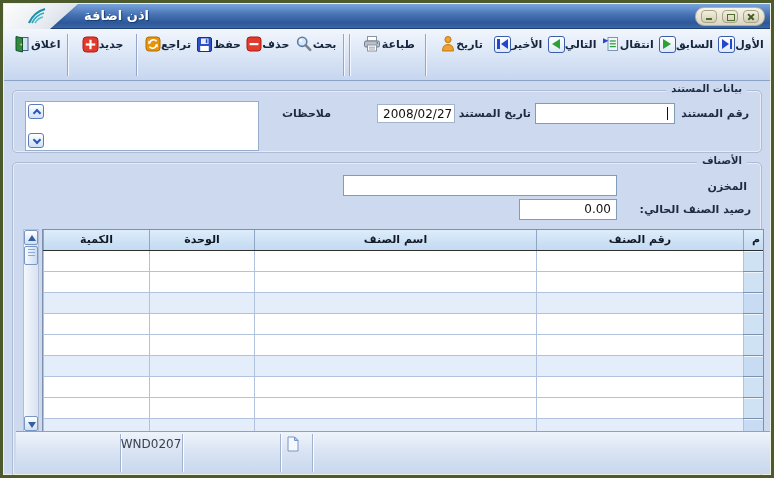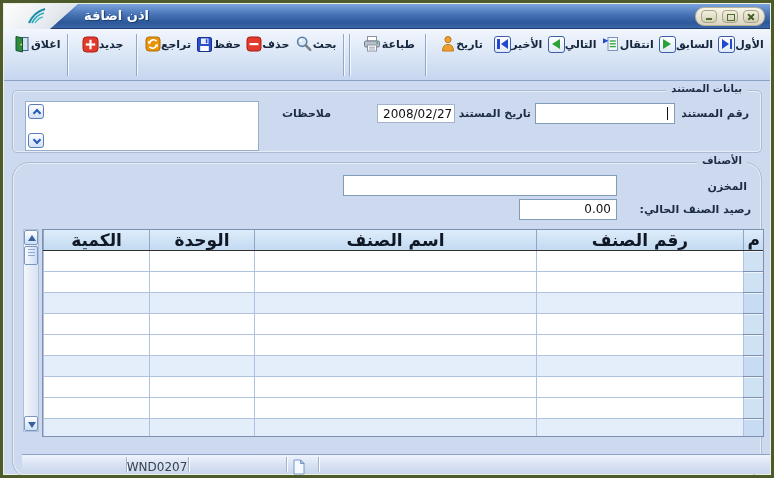--- a/index.html
+++ b/index.html
@@ -90,41 +90,41 @@
 
   .txt-input{
     position:absolute; background:#fff; border:1px solid #7f9db9; font-size:12px;
     color:#111; padding:2px 5px; font-family:"DejaVu Sans",sans-serif;
   }
   .caret{ position:absolute; right:6px; top:3px; width:1px; height:13px; background:#111; }
 
   
   #gb-doc{ left:8px; top:8px; width:750px; height:63px; }
   
-  #gb-items{ left:8px; top:80px; width:750px; height:316px;border-radius:17px; }
+  #gb-items{ left:8px; top:80px; width:750px; height:316px; }
 
   
   .notes-box{ position:absolute; left:12px; top:10px; width:234px; height:50px;
     background:#fff; border:1px solid #96aecb; }
   .spin-btn{ position:absolute; left:2px; width:16px; height:15px;
     background:linear-gradient(180deg,#ffffff,#cfe0f5);
     border:1px solid #5b7cba; border-radius:3px; }
   .spin-btn .chev{ position:absolute; left:4.5px; width:6px; height:6px;
     border-left:2px solid #2858b8; border-top:2px solid #2858b8; }
   .spin-up{ top:2px; } .spin-up .chev{ top:4.5px; transform:rotate(45deg); }
   .spin-down{ bottom:2px; } .spin-down .chev{ top:2.5px; transform:rotate(225deg); }
 
   
   .grid-wrap{ position:absolute; left:29px; top:66px; width:722px; height:208px;
     overflow:hidden; border:1px solid #7d90b0; background:#fff; }
   table.grid{ border-collapse:collapse; table-layout:fixed; width:720px; direction:rtl; }
   table.grid th{
     height:20px; background:linear-gradient(180deg,#ddecfa,#c3daf1);
     border-bottom:1.5px solid #2f2f2f; border-left:1px solid #8fa6c5;
-    font-size:17px; font-weight:bold; color:#101826; text-align:center; padding:0 16px;
+    font-size:11px; font-weight:bold; color:#101826; text-align:center; padding:0 16px;
   }
   table.grid td{ height:21px; border-bottom:1px solid #b0c2dd; border-left:1px solid #b0c2dd; }
   table.grid tr.alt td{ background:#e3eefa; }
   table.grid td.rowhead{ background:#cfe2f4; border-bottom:1px solid #7d90b0;
     box-shadow:inset 0 1px 0 #eef5fc; }
   table.grid tr.alt td.rowhead{ background:#c7dcf2; }
 
   
   .vscroll{ position:absolute; left:10px; top:66px; width:16px; height:203px;
     background:linear-gradient(90deg,#f4f7fc,#d8e2f2); border:1px solid #b0bed6; }
@@ -134,21 +134,21 @@
   .sc-btn .arr{ position:absolute; left:3px; width:0; height:0;
     border-left:4px solid transparent; border-right:4px solid transparent; }
   .sc-up .arr{ top:4px; border-bottom:6px solid #35609f; }
   .sc-down .arr{ top:5px; border-top:6px solid #35609f; }
   .sc-thumb{ position:absolute; left:0; top:16px; width:14px; height:19px;
     background:linear-gradient(90deg,#f8fbff,#cadcf3); border:1px solid #7a96c4; border-radius:2px; }
   .sc-thumb i{ display:block; margin:2px auto 0; width:7px; height:1px; background:#8fa9d4; }
 
   
   .statusbar{
-    position:absolute; left:19px; right:1px; bottom:1px; height:20px;
+    position:absolute; left:13px; right:1px; bottom:1px; height:43px;
     background:linear-gradient(180deg,#eff4fb 0%, #d8e2f3 50%, #c9d7ec 100%);
     border-top:1px solid #8ba2c6;
   }
   .sb-sep{ position:absolute; top:2px; bottom:2px; width:0;
     border-left:1px solid #9fb2cf; border-right:1px solid #fbfdff; }
   .sb-text{ position:absolute; left:104px; width:62px; top:5px; text-align:center;
     font-size:12px; color:#3a4250; }
   .sb-icon{ position:absolute; left:270px; top:4px; }
 </style>
 </head>

